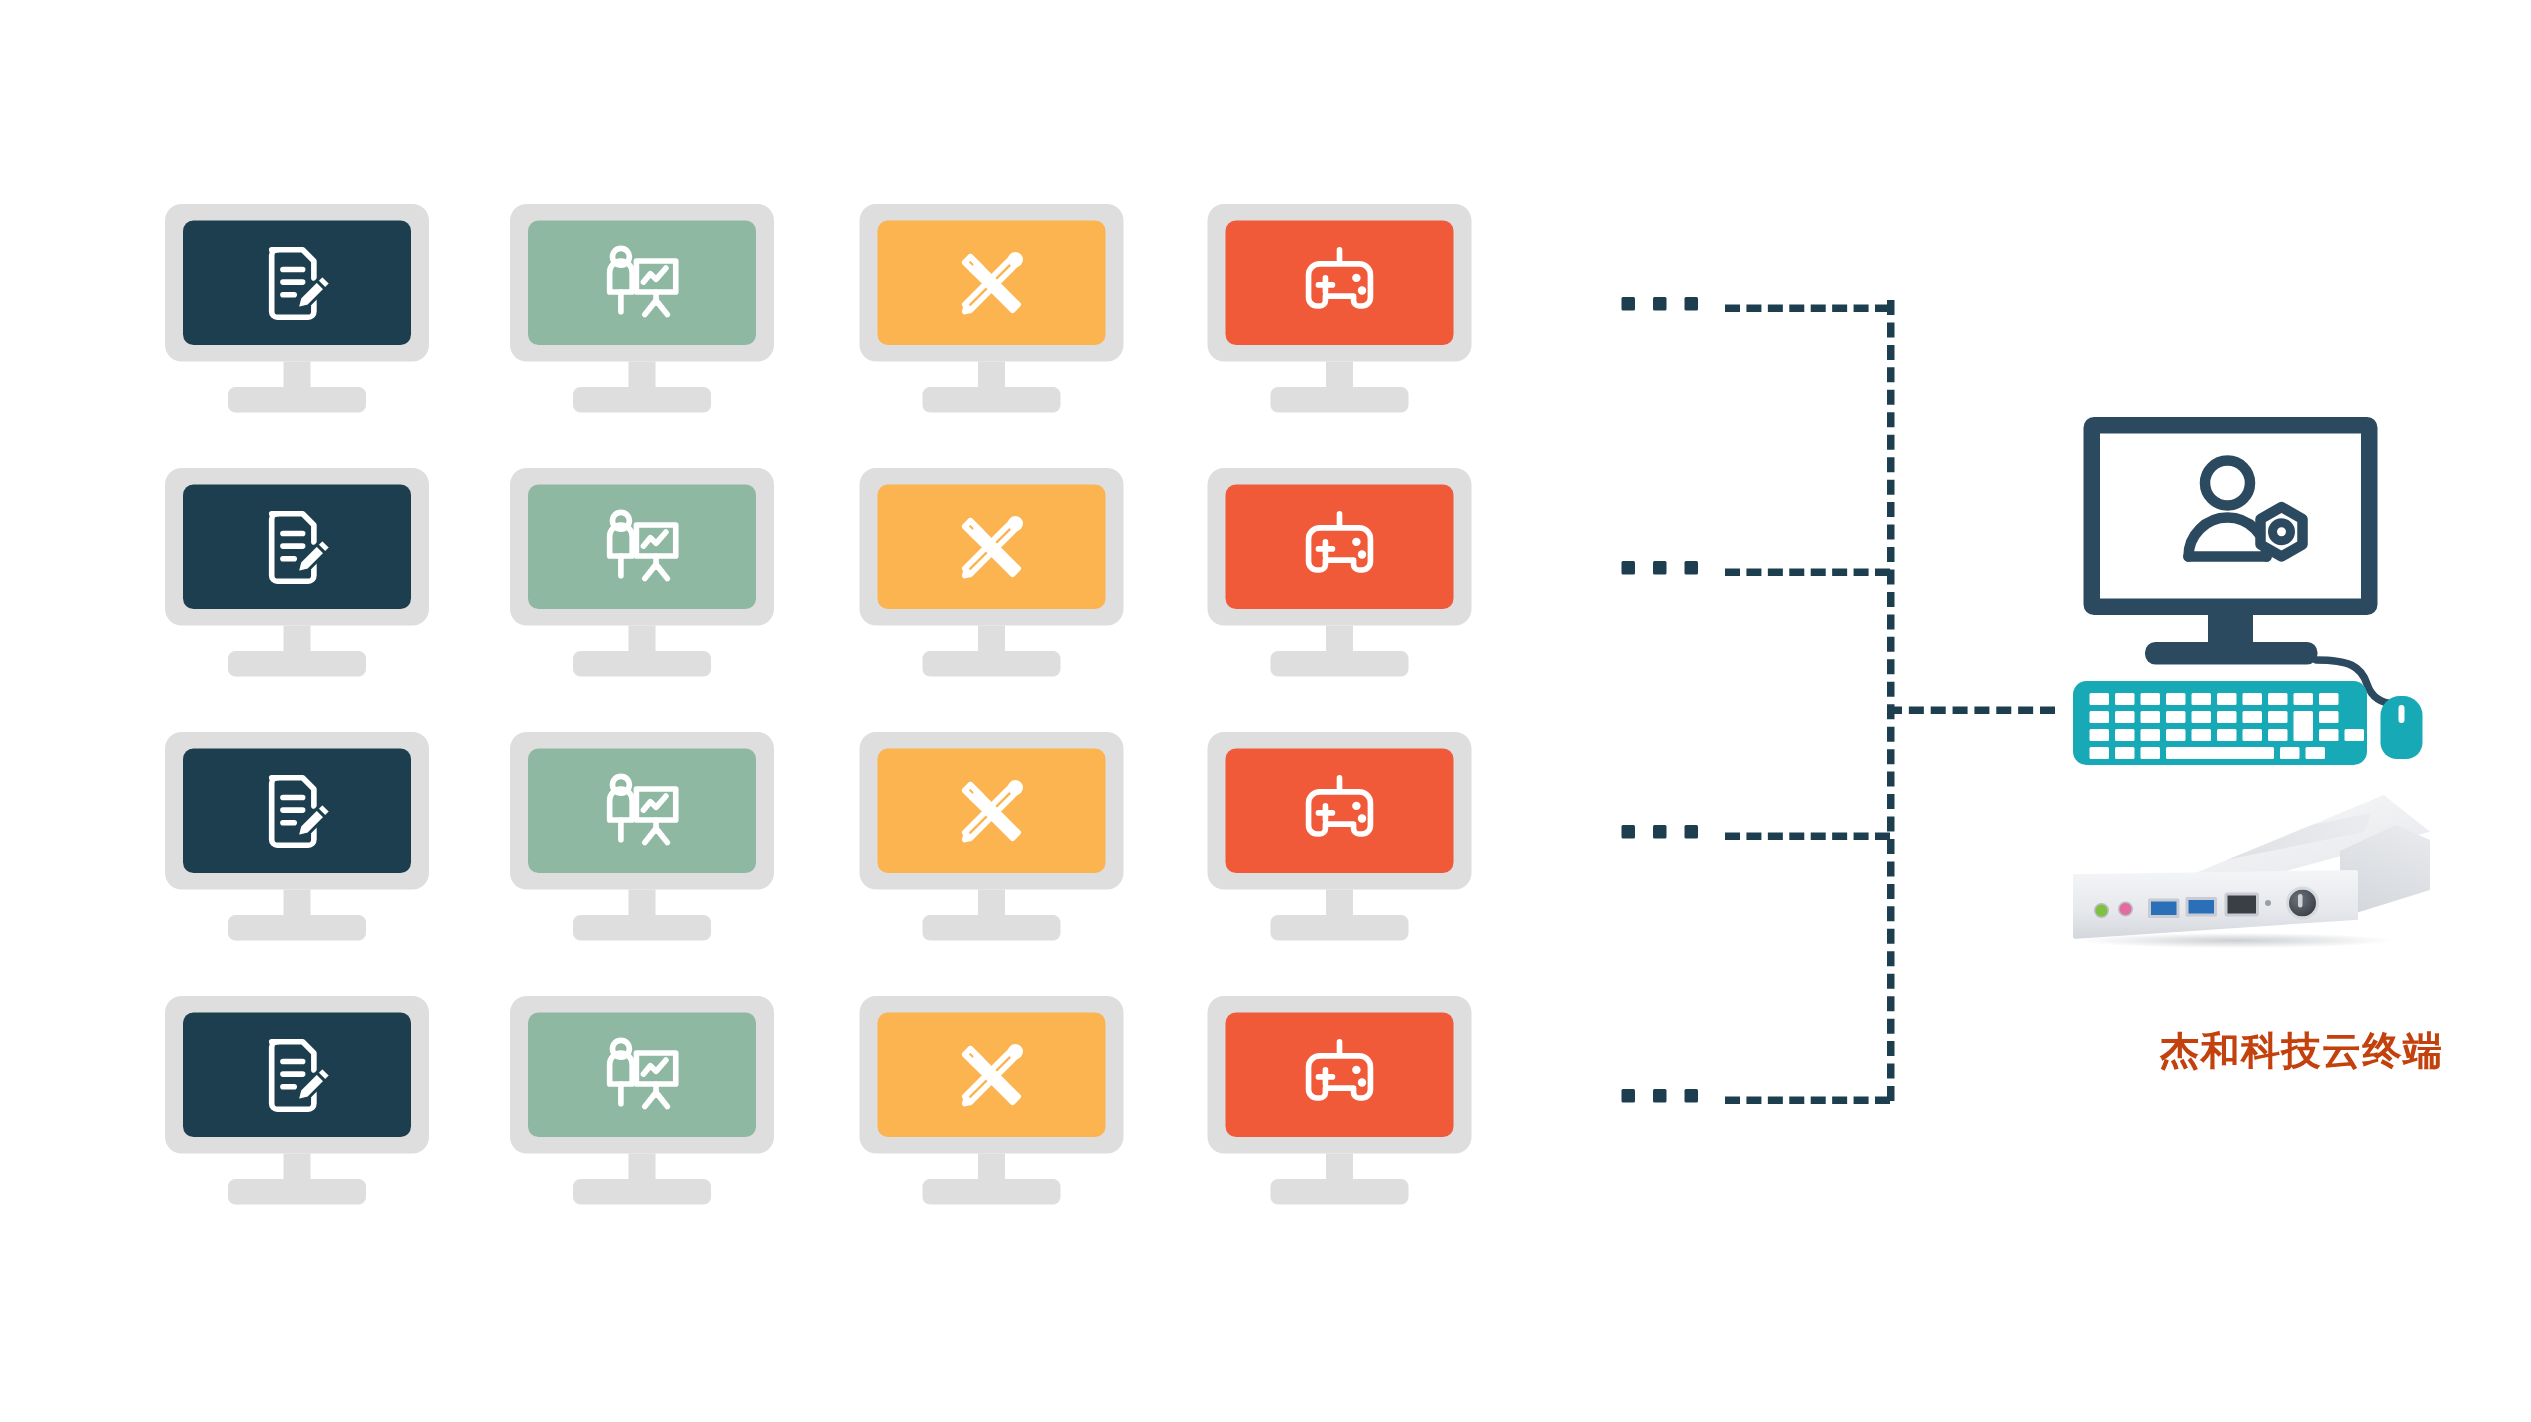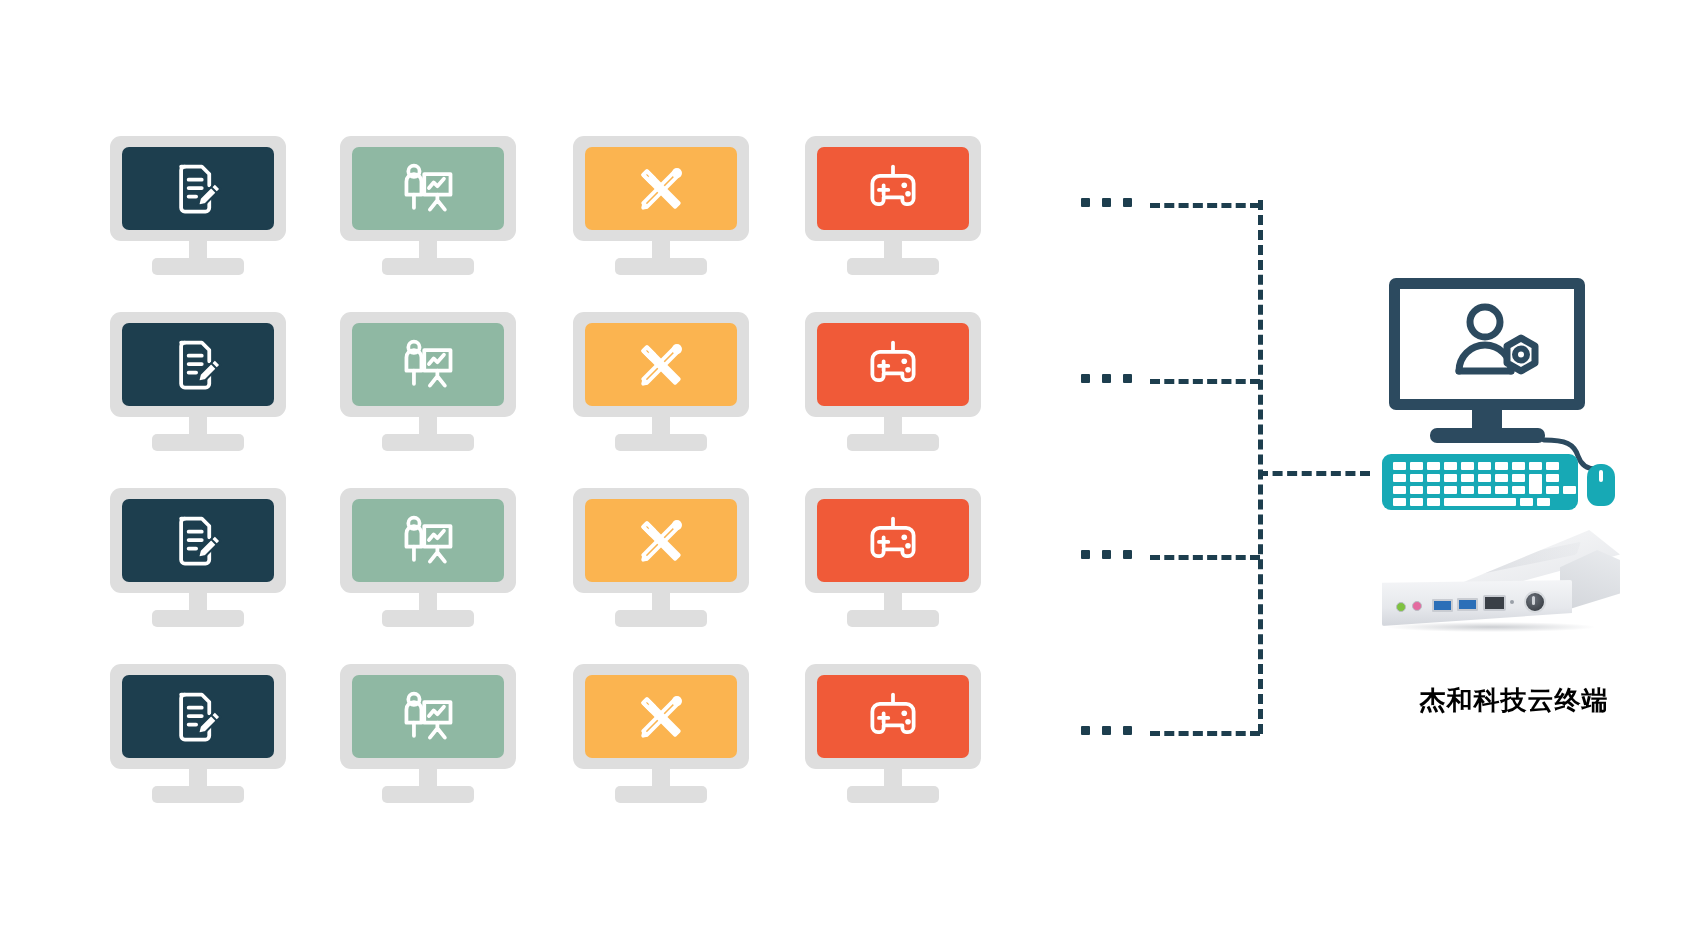--- a/index.html
+++ b/index.html
@@ -97,21 +97,21 @@
   .pwr{
     background:radial-gradient(circle at 38% 35%,#6c727b,#2e3339);
     width:18px;height:18px;border-radius:50%;border:2px solid #d7dade;
   }
   .pwr-dot{position:absolute;left:6px;top:3px;width:3px;height:9px;background:#cfd3d8;border-radius:2px;}
   .dotsm{background:#9aa0a8;width:4px;height:4px;border-radius:50%;}
 
   
   #caption{
     position:absolute;left:1399px;top:683px;width:230px;
-    text-align:center;color:#000000;font-weight:bold;font-size:26px;
+    text-align:right;color:#c2410c;font-weight:bold;font-size:26px;
     letter-spacing:1px;white-space:nowrap;
     font-family:"DejaVu Sans","Liberation Sans",sans-serif;
   }
 </style>
 </head>
 <body>
 
 <div id="stage">
 
   <div class="client" style="left:110px;top:136px;">

